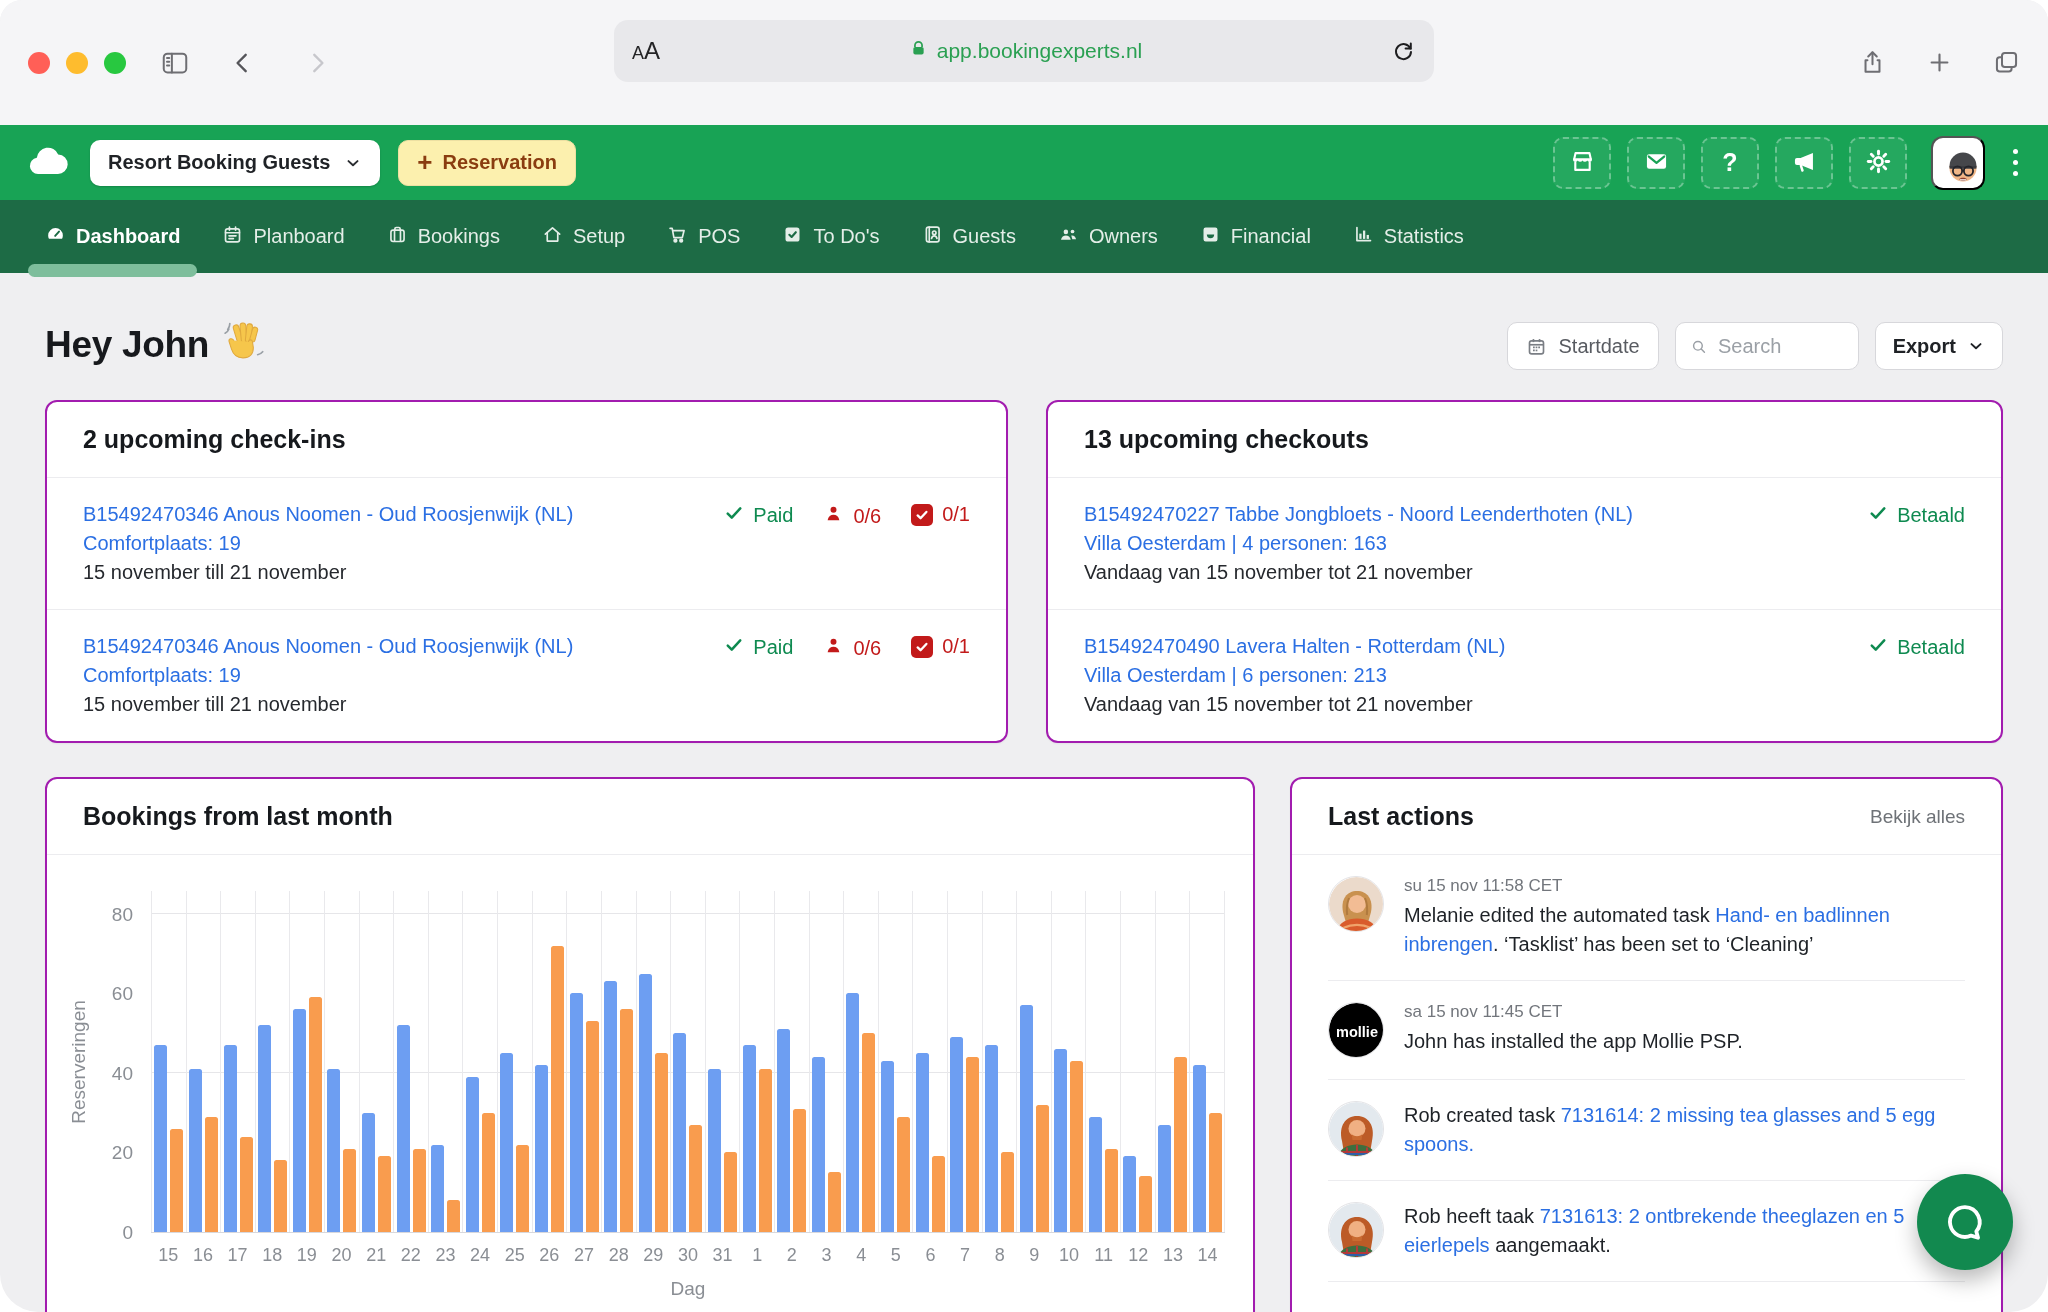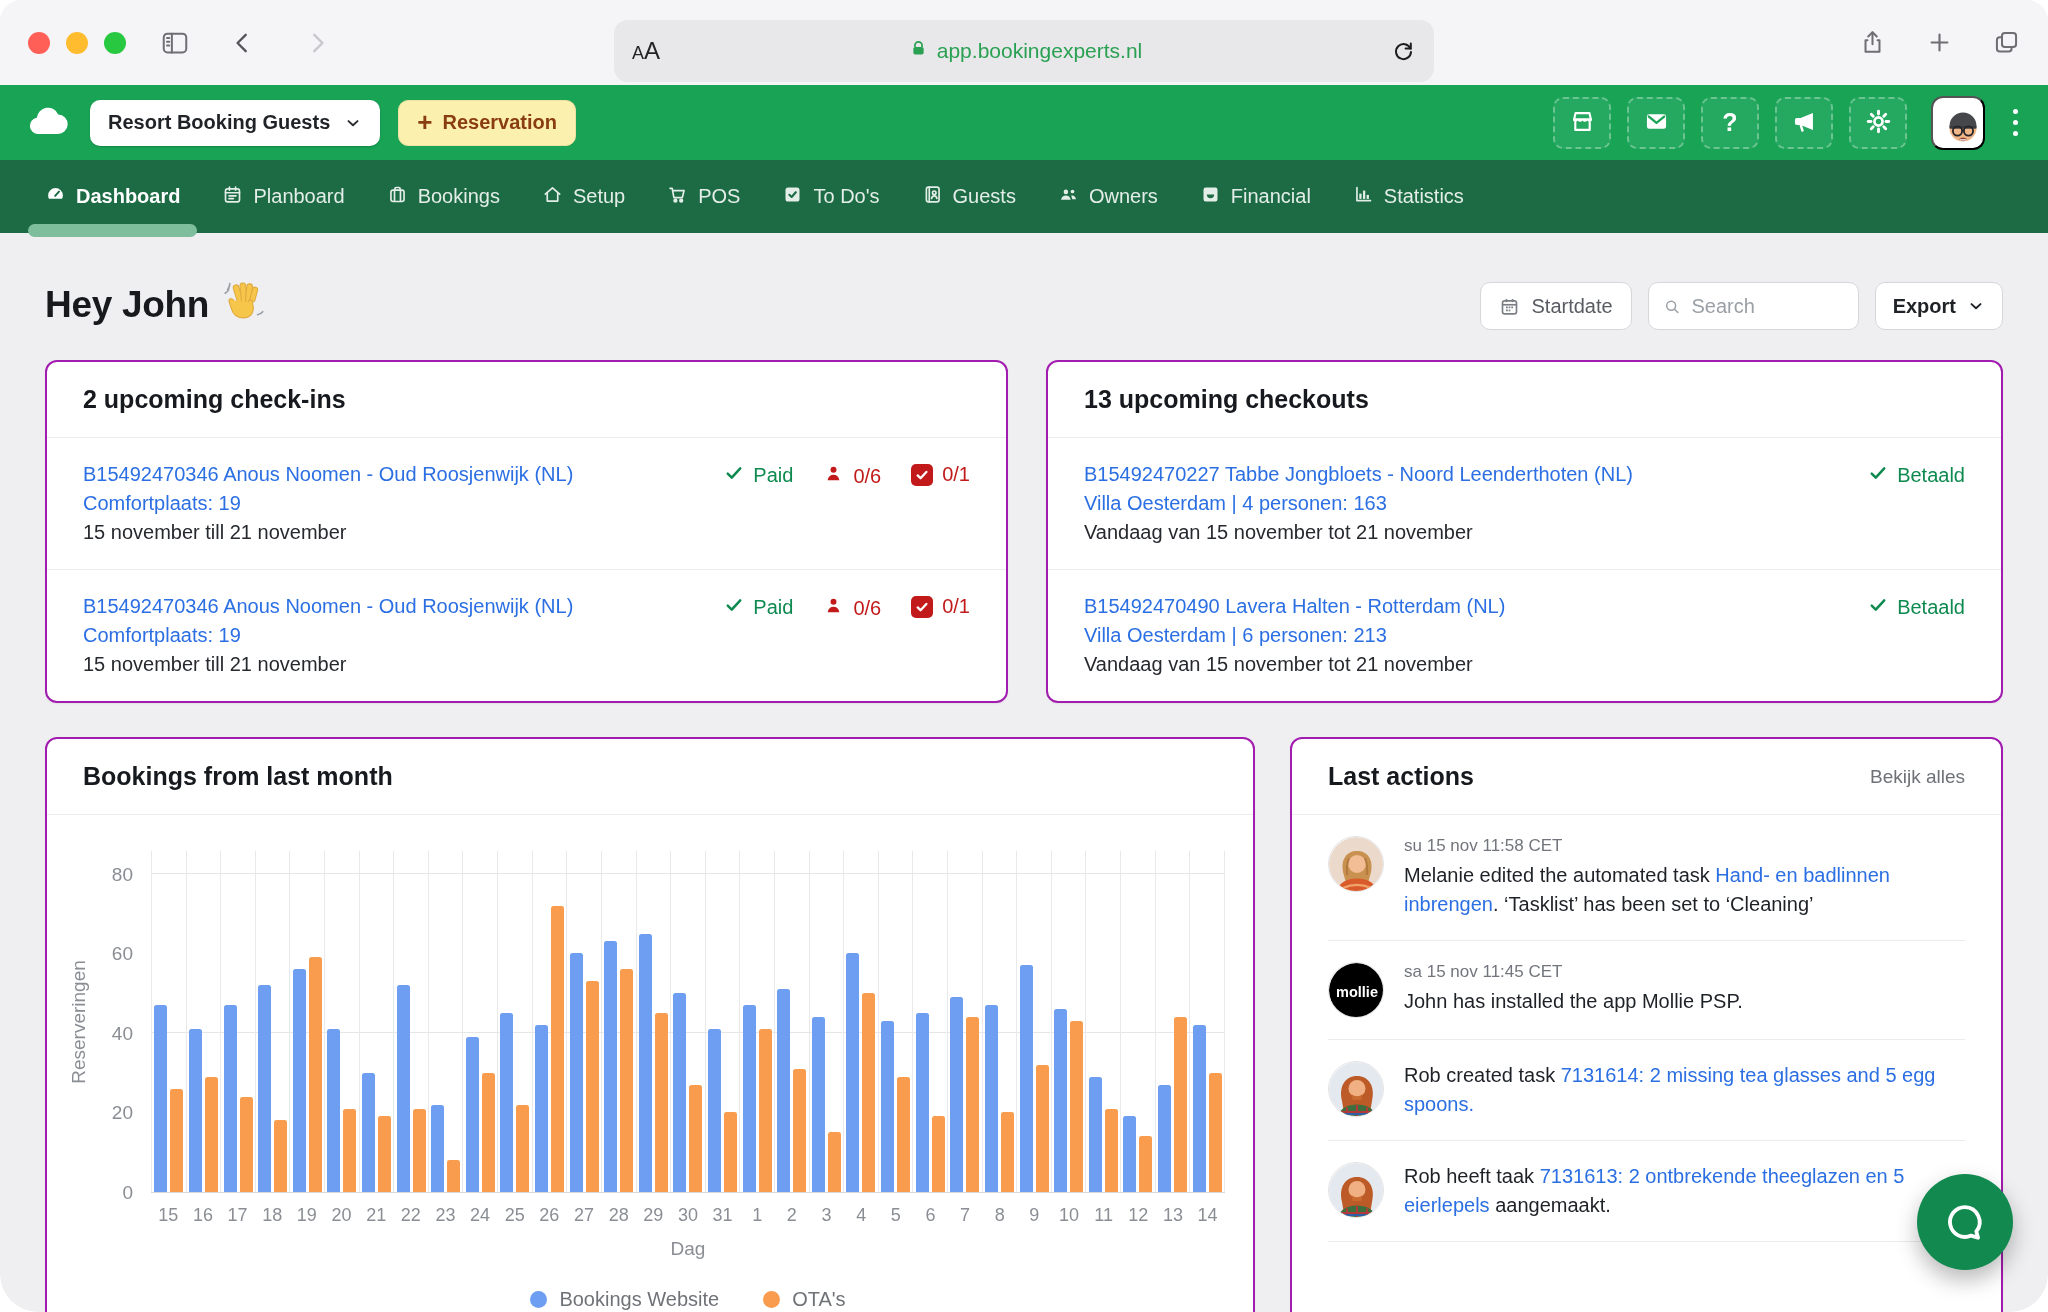--- a/index.html
+++ b/index.html
@@ -1,21 +1,21 @@
 <!DOCTYPE html>
 <html><head>
 <meta charset="utf-8">
 <style>
   html,body{margin:0;padding:0;width:2048px;height:1312px;overflow:hidden;background:#fff;
     font-family:"Liberation Sans","DejaVu Sans",sans-serif;color:#1E2227;}
   *{box-sizing:border-box}
   .window{position:absolute;inset:0;border-radius:22px 22px 38px 38px;overflow:hidden;background:#EFEFF1;}
 
   
-  .browser-bar{height:85px;background:#F5F5F7;display:flex;align-items:center;padding:16px 28px;position:relative;}
+  .browser-bar{height:125px;background:#F5F5F7;display:flex;align-items:center;padding:16px 28px;position:relative;}
   .traffic{display:flex;gap:16px;margin-right:34px}
   .light{width:22px;height:22px;border-radius:50%}
   .light.red{background:#FF5F57}.light.yellow{background:#FEBC2E}.light.green{background:#28C840}
   .chrome-ic{color:#6E6E73;display:grid;place-items:center}
   .chrome-ic svg{display:block}
   .sidebar-ic{margin-right:40px}
   .back-ic{color:#55555A;margin-right:48px}
   .fwd-ic{color:#C7C7CC}
   .url-bar{position:absolute;left:50%;top:20px;transform:translateX(-50%);width:820px;height:62px;
     background:#E8E8EB;border-radius:14px;display:flex;align-items:center;padding:0 18px;}
@@ -50,21 +50,21 @@
   .nav-item.active::after{content:"";position:absolute;left:4px;right:4px;bottom:-4px;height:13px;border-radius:9px;background:#7EBE9C}
 
   
   .page{padding:0 45px;position:relative}
   .hero{margin-top:46px;display:flex;align-items:flex-end}
   .hero h1{margin:0;font-size:37px;font-weight:800;color:#17191D;letter-spacing:-.3px;display:flex;align-items:center;gap:14px}
   .hero-controls{margin-left:auto;display:flex;gap:16px;align-items:center}
   .ctl{height:48px;background:#fff;border:1px solid #D7D7DB;border-radius:10px;display:flex;align-items:center;font-size:20px;cursor:pointer;font-family:inherit}
   .startdate{padding:0 18px;gap:11px;color:#585B61;font-weight:500}
   .startdate svg{color:#7A7E84}
-  .searchbox{width:211px;padding:0 14px;gap:9px;color:#9BA0A6;cursor:text}
+  .searchbox{width:184px;padding:0 14px;gap:9px;color:#9BA0A6;cursor:text}
   .searchbox input{border:none;outline:none;background:transparent;font-size:20px;width:100%;color:#30343A;font-family:inherit}
   .searchbox input::placeholder{color:#9BA0A6}
   .export{padding:0 17px;gap:11px;color:#1F2226;font-weight:700}
 
   .cards-row{margin-top:30px;display:flex;gap:38px}
   .card{background:#fff;border:2px solid #a21caf;border-radius:12px;box-shadow:0 1px 2px rgba(16,24,40,.05)}
   .checkins{width:963px;flex:none}
   .checkouts{flex:1}
   .card-h{padding:23px 36px;font-size:25px;font-weight:700;color:#16191D;border-bottom:1px solid #ECECEF;display:flex;align-items:center}
   .view-all{margin-left:auto;font-size:19px;color:#6E7277;font-weight:400;cursor:pointer}

